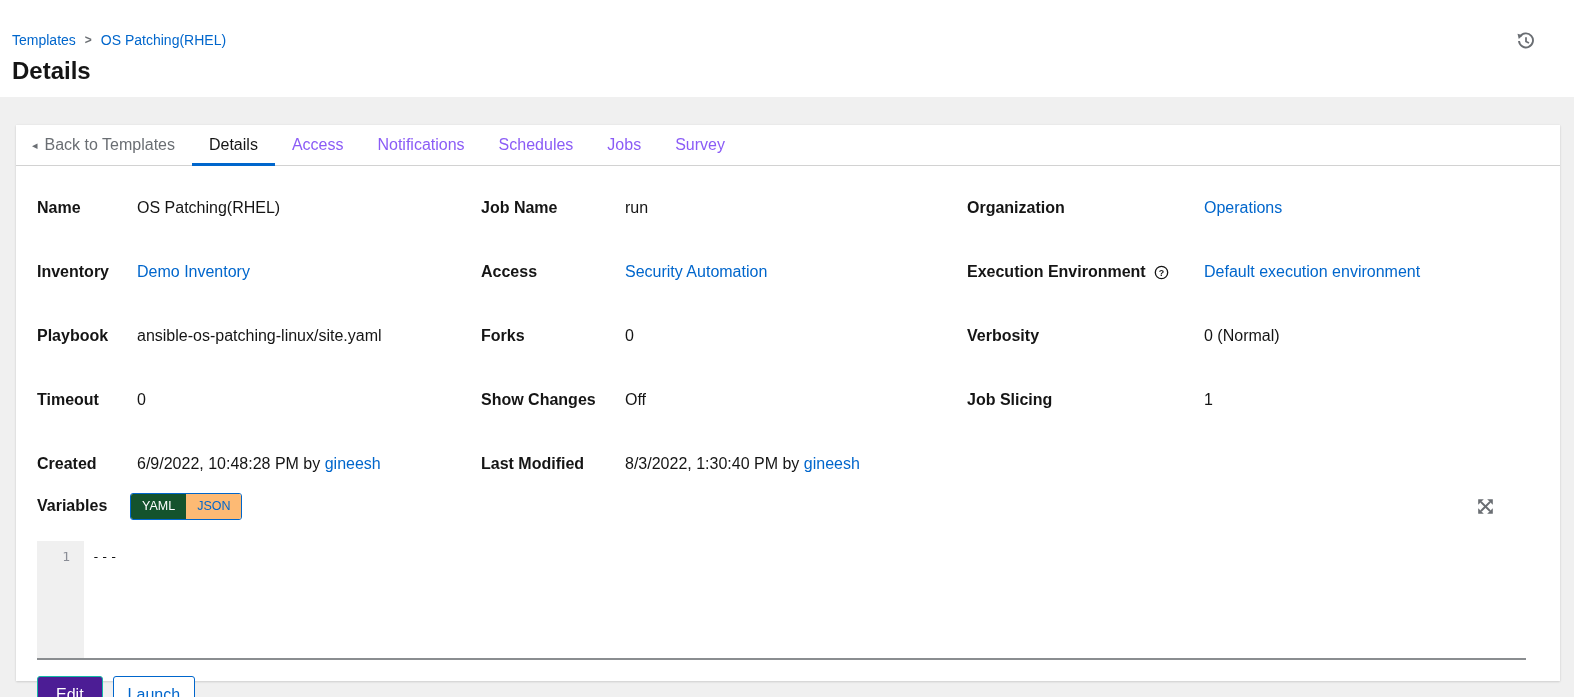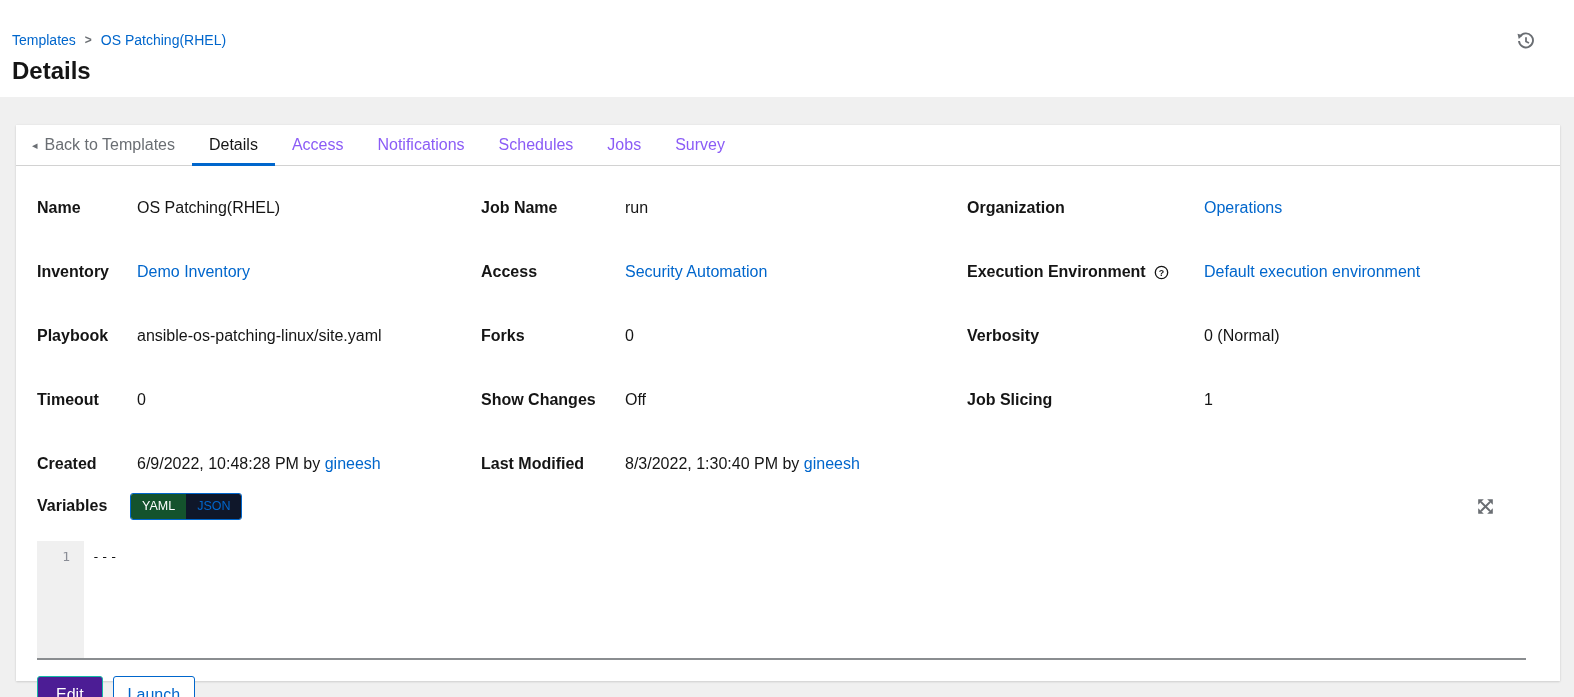--- a/index.html
+++ b/index.html
@@ -78,21 +78,21 @@
   .detail-value a, a.value-link { color: #0066cc; text-decoration: none; cursor: pointer; }
   .help-icon { line-height: 0; cursor: pointer; display: inline-flex; }
 
   
   .variables-row { display: flex; align-items: center; margin-top: 18px; height: 28px; }
   .variables-row .detail-label { width: 93px; }
   .toggle-group { display: flex; border: 1px solid #0066cc; border-radius: 3px; overflow: hidden; height: 27px; }
   .toggle-btn {
     font-family: inherit; font-size: 12.5px; font-weight: 400;
     border: none; cursor: pointer; padding: 0 11px;
-    background: #0f172a; color: #0066cc; line-height: 25px;
+    background: #fdba74; color: #0066cc; line-height: 25px;
   }
   .toggle-btn.active { background: #14532d; color: #ffffff; }
   .expand-btn { margin-left: auto; margin-right: 43px; background: none; border: none; cursor: pointer; line-height: 0; padding: 2px; }
 
   
   .code-editor {
     margin-top: 21px;
     margin-right: 13px;
     display: flex;
     height: 119px;

